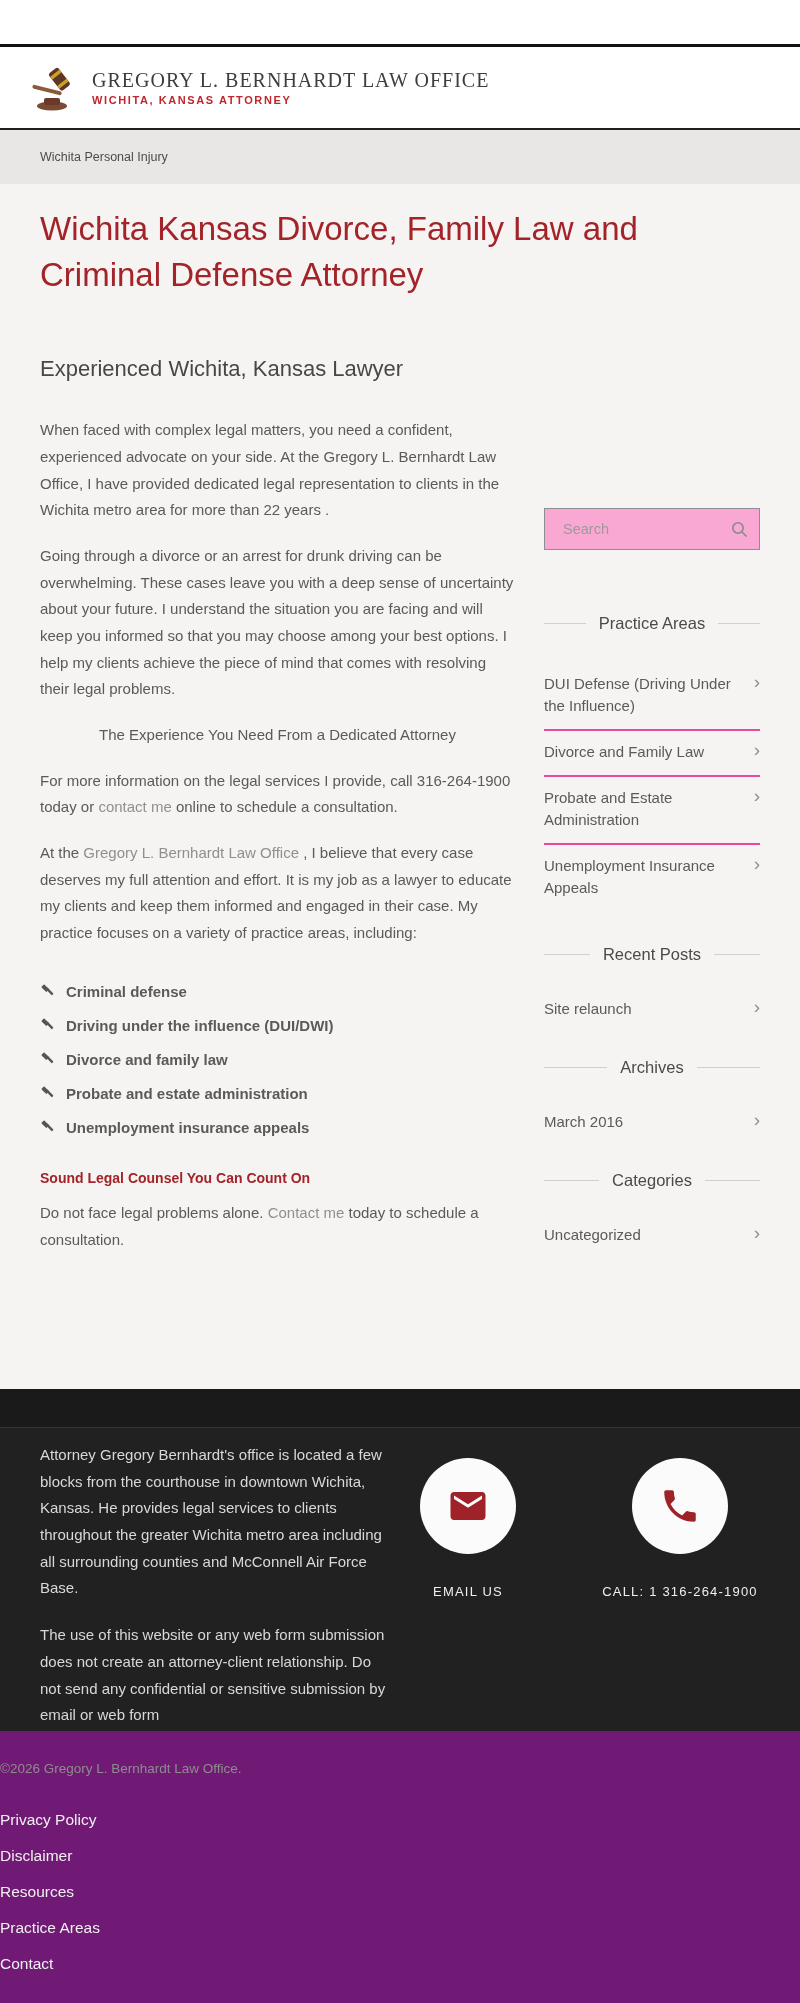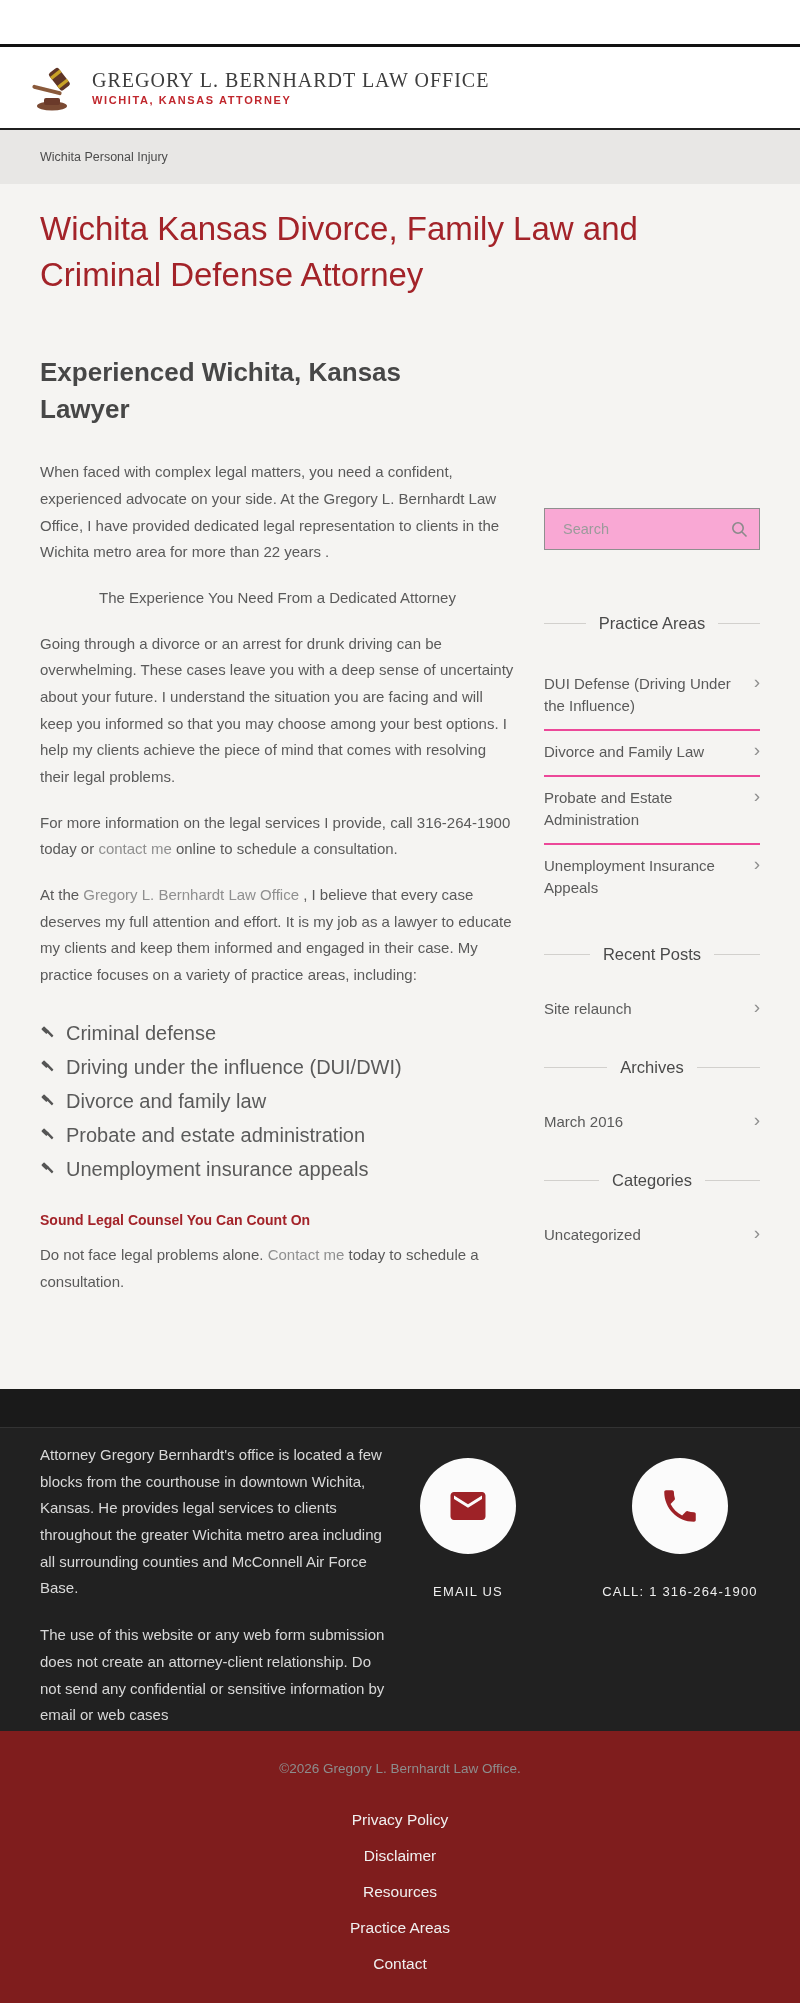--- a/index.html
+++ b/index.html
@@ -34,31 +34,31 @@
   .main-wrap {
     position:relative; height:1205px; background:#f5f4f2;
     padding:22px 40px 0 40px; overflow:hidden;
   }
   .page-h1 {
     width:680px; font-size:33px; font-weight:400; color:#a32329;
     line-height:1.4; margin:0;
   }
   .content-col { width:475px; }
   .page-h2 {
-    width:400px; font-size:26px; font-weight:700; color:#474747;
+    width:400px; font-size:22px; font-weight:400; color:#474747;
     line-height:1.4; margin:56px 0 0 0;
   }
   .body-p { font-size:15px; line-height:1.78; color:#5a5a5a; margin:19px 0 0 0; }
   .body-p.first { margin-top:32px; }
   .body-p.centered { text-align:center; }
   .inline-link { color:#8f8f8f; text-decoration:none; cursor:pointer; }
   .gavel-list { list-style:none; margin:28px 0 0 0; padding:0; }
   .gavel-list li {
     display:flex; align-items:center; height:34px;
-    font-size:20px; color:#5a5a5a;
+    font-size:15px; color:#5a5a5a;font-weight:bold;
   }
   .gavel-list .bullet-ic { width:15px; height:15px; margin-right:11px; flex:0 0 auto; }
   .page-h3 {
     font-size:14px; font-weight:700; color:#a32329; margin:24px 0 8px 0; line-height:1.4;
   }
   
   .sidebar { position:absolute; top:324px; left:544px; width:216px; }
   .search-box {
     position:relative; width:216px; height:42px;
     background:#f9a8d4; border:1px solid #8f8f8f;
@@ -97,21 +97,21 @@
   .footer-contacts { flex:1; display:flex; justify-content:center; gap:52px; padding-top:16px; }
   .contact-block { width:160px; text-align:center; }
   .contact-circle {
     width:96px; height:96px; border-radius:50%; background:#fbfbfb;
     margin:0 auto; display:flex; align-items:center; justify-content:center; cursor:pointer;
   }
   .contact-circle svg { width:42px; height:42px; }
   .contact-label {
     margin-top:30px; font-size:13px; color:#efefef; letter-spacing:1.2px; white-space:nowrap;
   }
-  .footer-bottom { height:272px; background:#7f1d1d; padding-top:30px; text-align:center; }
+  .footer-bottom { height:272px; background:#701a75; padding-top:30px; }
   .copyright { font-size:13.5px; color:#8d8d8d; }
   .footer-menu { margin-top:26px; }
   .footer-menu .f-link {
     display:block; padding:9px 0; font-size:15.5px; color:#f0f0f0;
     text-decoration:none; cursor:pointer;
   }
 </style>
 </head>
 <body>
 
@@ -141,22 +141,22 @@
   <span>Wichita Personal Injury</span>
 </div>
 
 <div class="main-wrap">
   <h1 class="page-h1">Wichita Kansas Divorce, Family Law and Criminal Defense Attorney</h1>
 
   <div class="content-col">
     <h2 class="page-h2">Experienced Wichita, Kansas Lawyer</h2>
 
     <p class="body-p first">When faced with complex legal matters, you need a confident, experienced advocate on your side. At the Gregory L. Bernhardt Law Office, I have provided dedicated legal representation to clients in the Wichita metro area for more than 22 years .</p>
+    <p class="body-p">Going through a divorce or an arrest for drunk driving can be overwhelming. These cases leave you with a deep sense of uncertainty about your future. I understand the situation you are facing and will keep you informed so that you may choose among your best options. I help my clients achieve the piece of mind that comes with resolving their legal problems.</p>
     <p class="body-p centered">The Experience You Need From a Dedicated Attorney</p>
-    <p class="body-p">Going through a divorce or an arrest for drunk driving can be overwhelming. These cases leave you with a deep sense of uncertainty about your future. I understand the situation you are facing and will keep you informed so that you may choose among your best options. I help my clients achieve the piece of mind that comes with resolving their legal problems.</p>
 
     <p class="body-p"><span>For more information on the legal services I provide, call 316-264-1900 today or </span><a class="inline-link">contact me</a><span> online to schedule a consultation.</span></p>
 
     <p class="body-p"><span>At the </span><a class="inline-link">Gregory L. Bernhardt Law Office</a><span> , I believe that every case deserves my full attention and effort. It is my job as a lawyer to educate my clients and keep them informed and engaged in their case. My practice focuses on a variety of practice areas, including:</span></p>
 
     <ul class="gavel-list">
       <li>
         <svg class="bullet-ic" viewBox="0 0 15 15">
             <g fill="#555555">
               <rect x="3.2" y="0.6" width="4" height="7.2" rx="0.8" transform="rotate(-45 5.2 4.2)"></rect>
@@ -270,21 +270,21 @@
       <span class="chev">›</span>
     </div>
   </aside>
 </div>
 
 <div class="footer-topstrip"></div>
 
 <div class="footer-main">
   <div class="footer-text">
     <p>Attorney Gregory Bernhardt's office is located a few blocks from the courthouse in downtown Wichita, Kansas. He provides legal services to clients throughout the greater Wichita metro area including all surrounding counties and McConnell Air Force Base.</p>
-    <p>The use of this website or any web form submission does not create an attorney-client relationship. Do not send any confidential or sensitive information by email or web cases</p>
+    <p>The use of this website or any web form submission does not create an attorney-client relationship. Do not send any confidential or sensitive submission by email or web form</p>
   </div>
   <div class="footer-contacts">
     <div class="contact-block">
       <div class="contact-circle">
         <svg viewBox="0 0 24 24">
           <path fill="#9e2227" d="M20 4H4c-1.1 0-2 .9-2 2v12c0 1.1.9 2 2 2h16c1.1 0 2-.9 2-2V6c0-1.1-.9-2-2-2zm0 4-8 5-8-5V6l8 5 8-5v2z"></path>
         </svg>
       </div>
       <div class="contact-label">EMAIL US</div>
     </div>

